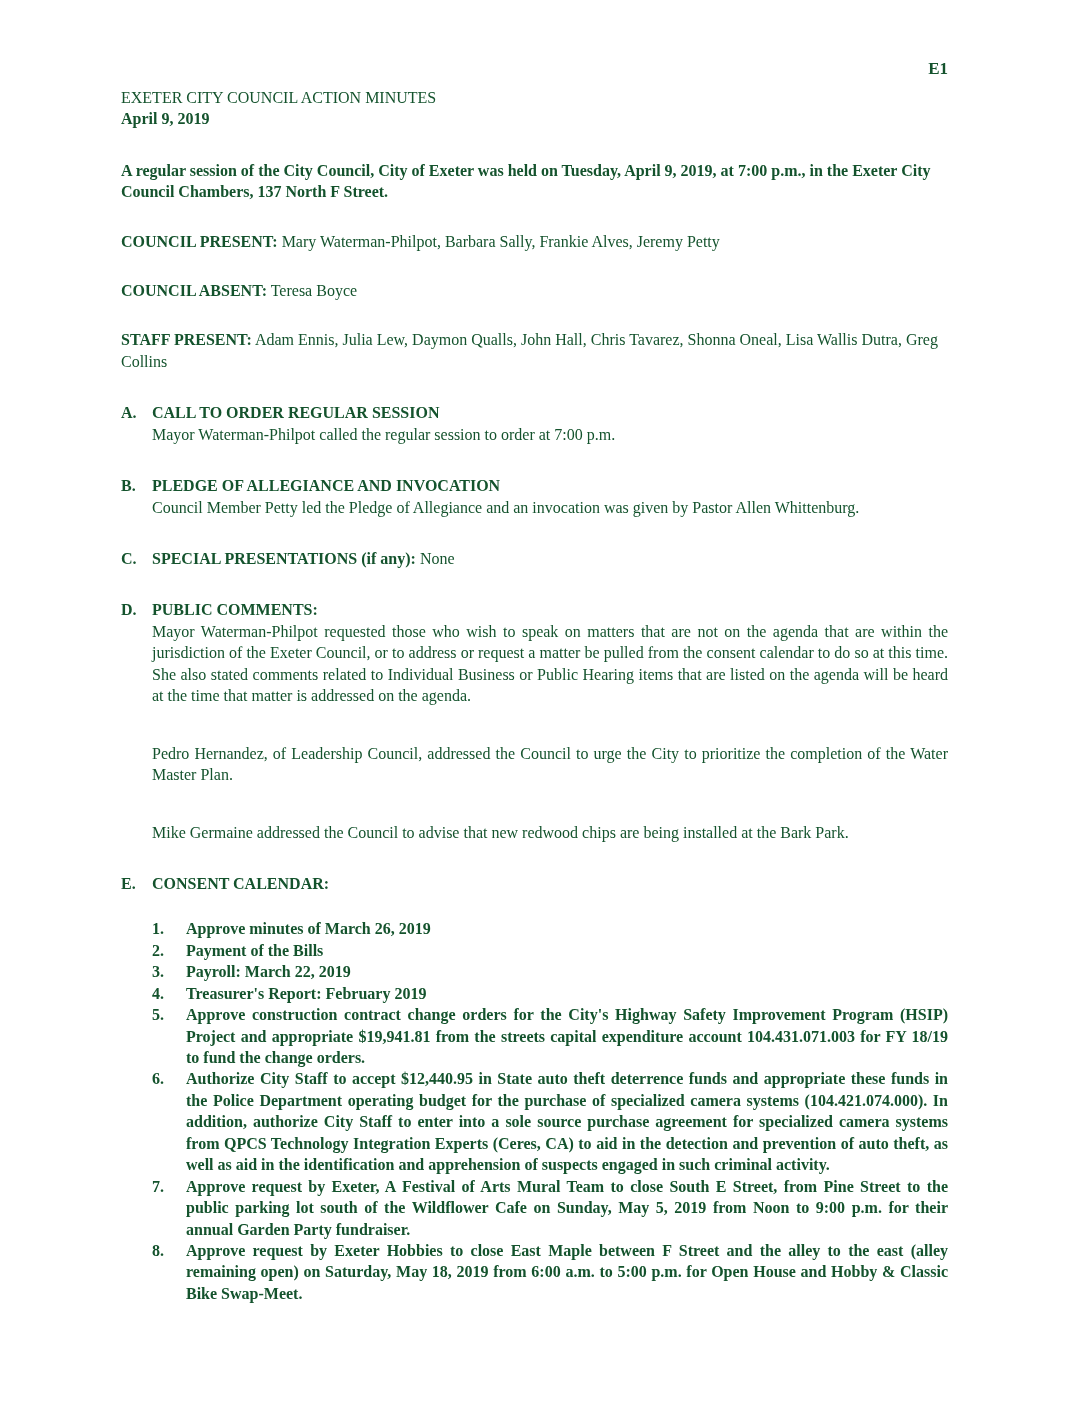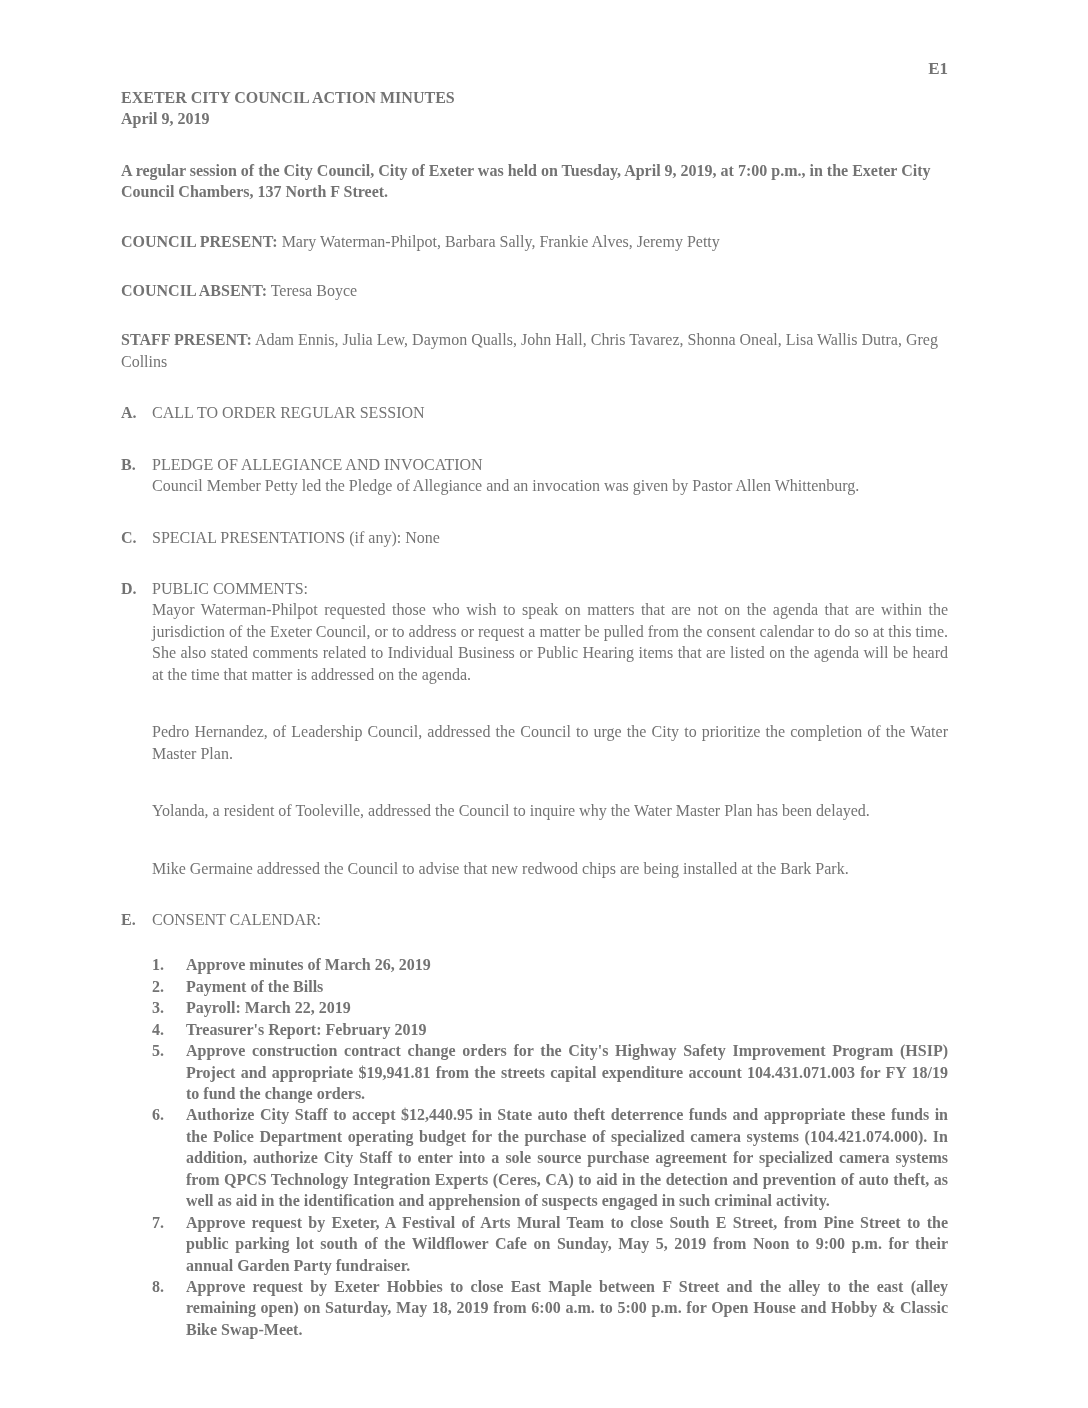--- a/index.html
+++ b/index.html
@@ -6,35 +6,35 @@
     margin: 0;
     padding: 0;
     background: #ffffff;
   }
   .page {
     position: relative;
     width: 1088px;
     height: 1408px;
     box-sizing: border-box;
     background: #ffffff;
-    color: #737373;
+    color: #14532d;
     font-family: "Liberation Serif", "DejaVu Serif", serif;
     font-size: 16px;
     line-height: 1.34;
     padding: 58px 140px 40px 121px;
     overflow: hidden;
   }
   .page-number {
     text-align: right;
     font-weight: bold;
     font-size: 17px;
     margin-bottom: 6px;
   }
   .doc-title {
-    font-weight: bold;
+    font-weight: normal;
   }
   .doc-date {
     font-weight: bold;
   }
   .intro {
     margin: 30px 0 0 0;
     font-weight: bold;
   }
   .att-row {
     margin: 28px 0 0 0;
@@ -47,21 +47,21 @@
     margin-top: 30px;
   }
   .section-heading {
     display: flex;
   }
   .letter {
     flex: 0 0 31px;
     font-weight: bold;
   }
   .heading-text {
-    font-weight: normal;
+    font-weight: bold;
   }
   .heading-suffix {
     font-weight: normal;
     margin-left: 4px;
   }
   .section-body {
     margin-left: 31px;
   }
   .section-body p {
     margin: 0;
@@ -112,20 +112,23 @@
   <p class="att-row">
     <span class="att-label">STAFF PRESENT:</span>
     <span class="att-value">Adam Ennis, Julia Lew, Daymon Qualls, John Hall, Chris Tavarez, Shonna Oneal, Lisa Wallis Dutra, Greg Collins</span>
   </p>
 
   <div class="section">
     <div class="section-heading">
       <span class="letter">A.</span>
       <span class="heading-text">CALL TO ORDER REGULAR SESSION</span>
     </div>
+    <div class="section-body">
+      <p>Mayor Waterman-Philpot called the regular session to order at 7:00 p.m.</p>
+    </div>
   </div>
 
   <div class="section">
     <div class="section-heading">
       <span class="letter">B.</span>
       <span class="heading-text">PLEDGE OF ALLEGIANCE AND INVOCATION</span>
     </div>
     <div class="section-body">
       <p>Council Member Petty led the Pledge of Allegiance and an invocation was given by Pastor Allen Whittenburg.</p>
     </div>
@@ -140,21 +143,20 @@
   </div>
 
   <div class="section">
     <div class="section-heading">
       <span class="letter">D.</span>
       <span class="heading-text">PUBLIC COMMENTS:</span>
     </div>
     <div class="section-body">
       <p>Mayor Waterman-Philpot requested those who wish to speak on matters that are not on the agenda that are within the jurisdiction of the Exeter Council, or to address or request a matter be pulled from the consent calendar to do so at this time.  She also stated comments related to Individual Business or Public Hearing items that are listed on the agenda will be heard at the time that matter is addressed on the agenda.</p>
       <p>Pedro Hernandez, of Leadership Council, addressed the Council to urge the City to prioritize the completion of the Water Master Plan.</p>
-      <p>Yolanda, a resident of Tooleville, addressed the Council to inquire why the Water Master Plan has been delayed.</p>
       <p>Mike Germaine addressed the Council to advise that new redwood chips are being installed at the Bark Park.</p>
     </div>
   </div>
 
   <div class="section">
     <div class="section-heading">
       <span class="letter">E.</span>
       <span class="heading-text">CONSENT CALENDAR:</span>
     </div>
     <ol class="consent-list">

